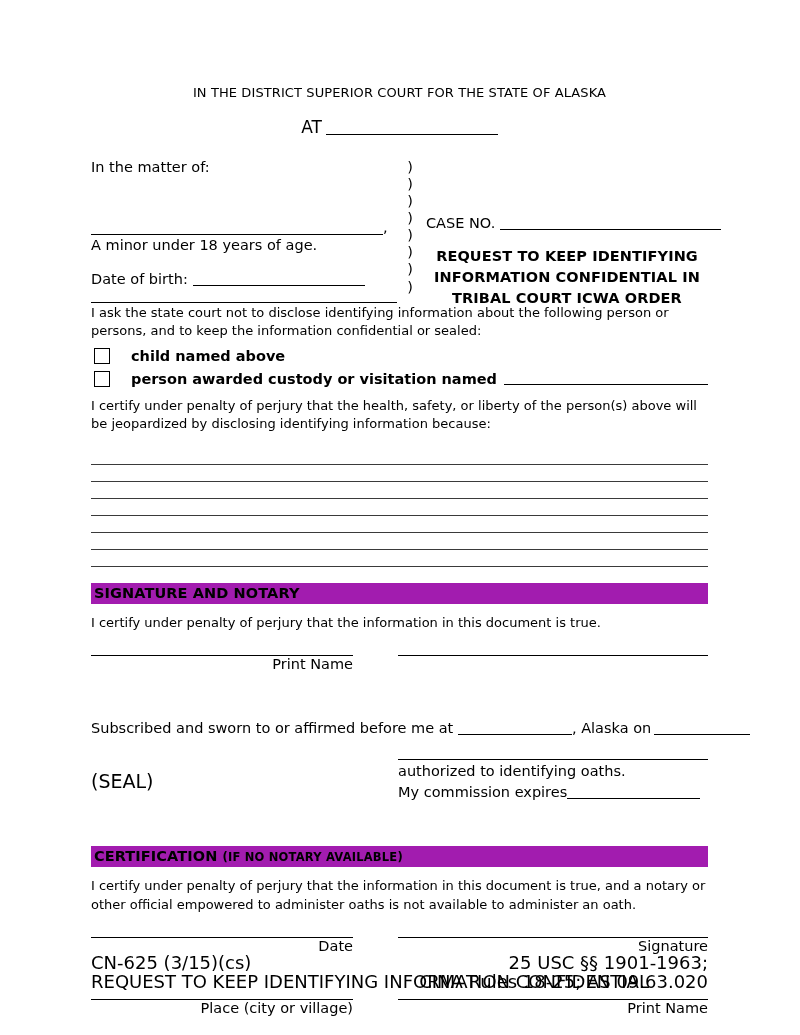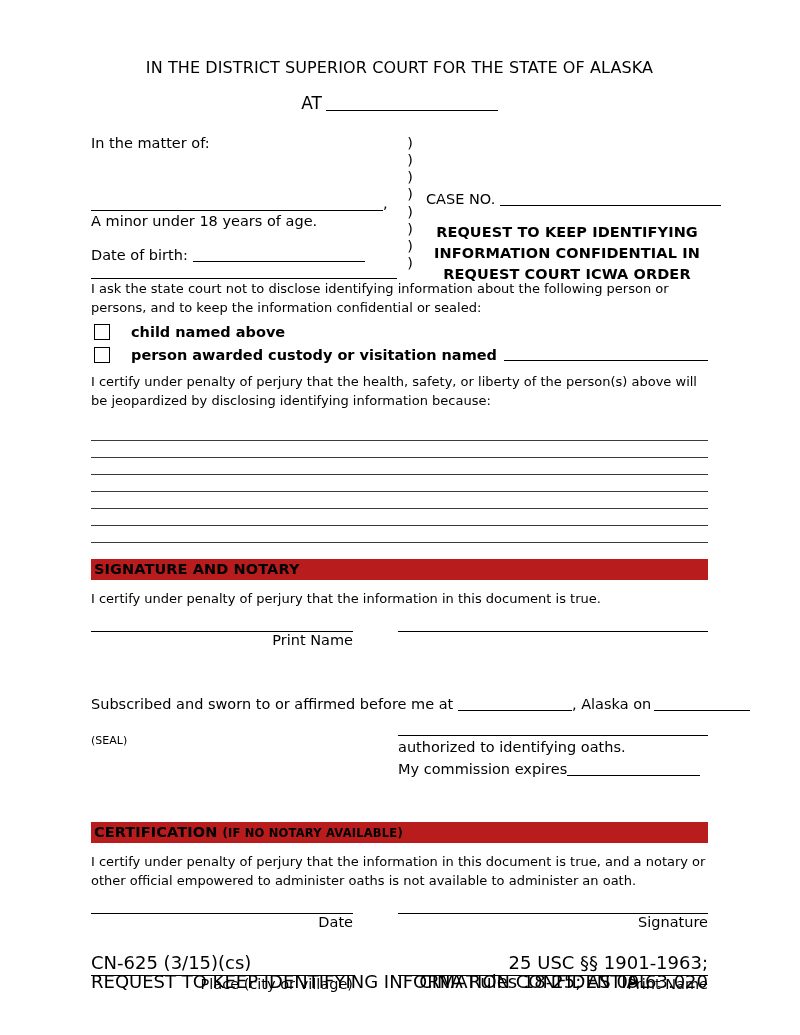--- a/index.html
+++ b/index.html
@@ -25,23 +25,23 @@
   .content {
     position: absolute;
     left: 91px;
     top: 0;
     width: 617px;
   }
 
   
   .court-heading {
     text-align: center;
-    font-size: 16px;
+    font-size: 13px;
     letter-spacing: 0.1px;
-    margin-top: 56px;
+    margin-top: 84px;
     line-height: 1.45;
   }
   .at-row {
     text-align: center;
     font-size: 17px;
     margin-top: 14px;
   }
   .at-rule {
     display: inline-block;
     width: 172px;
@@ -151,21 +151,21 @@
 
   .blank-lines { margin-top: 14px; }
   .blank-line {
     border-bottom: 1.6px solid #3a3a3a;
     height: 16px;
     width: 617px;
   }
 
   
   .band {
-    background: #b91c1c;
+    background: #a21caf;
     font-weight: bold;
     font-size: 14.5px;
     padding: 2px 0 3px 3px;
     margin-top: 16px;
     letter-spacing: 0.1px;
   }
   .band-sub {
     font-size: 11.5px;
     font-weight: bold;
     letter-spacing: 0.2px;
@@ -221,22 +221,22 @@
     margin-left: 3px;
   }
 
   .seal-block {
     position: relative;
     margin-top: 22px;
     height: 72px;
   }
   .seal-label {
     position: absolute;
-    left: 0; top: 0;
-    font-size: 11px;
+    left: 0; top: 12px;
+    font-size: 19px;
     text-align: right;
   }
   .notary-col {
     position: absolute;
     left: 307px;
     top: 0;
     width: 310px;
   }
   .notary-rule {
     border-bottom: 1.4px solid #000;
@@ -307,21 +307,21 @@
         <div>)</div>
       </div>
 
       <div class="cap-right">
         <div class="caseno-row">
           <span>CASE NO.</span><span class="caseno-rule"></span>
         </div>
         <div class="doc-title">
           <div>REQUEST TO KEEP IDENTIFYING</div>
           <div>INFORMATION CONFIDENTIAL IN</div>
-          <div>REQUEST COURT ICWA ORDER</div>
+          <div>TRIBAL COURT ICWA ORDER</div>
         </div>
       </div>
 
     </div>
 
     <div class="para">I ask the state court not to disclose identifying information about the following person or persons, and to keep the information confidential or sealed:</div>
 
     <div class="cb-row">
       <span class="checkbox"></span>
       <span class="cb-label">child named above</span>

